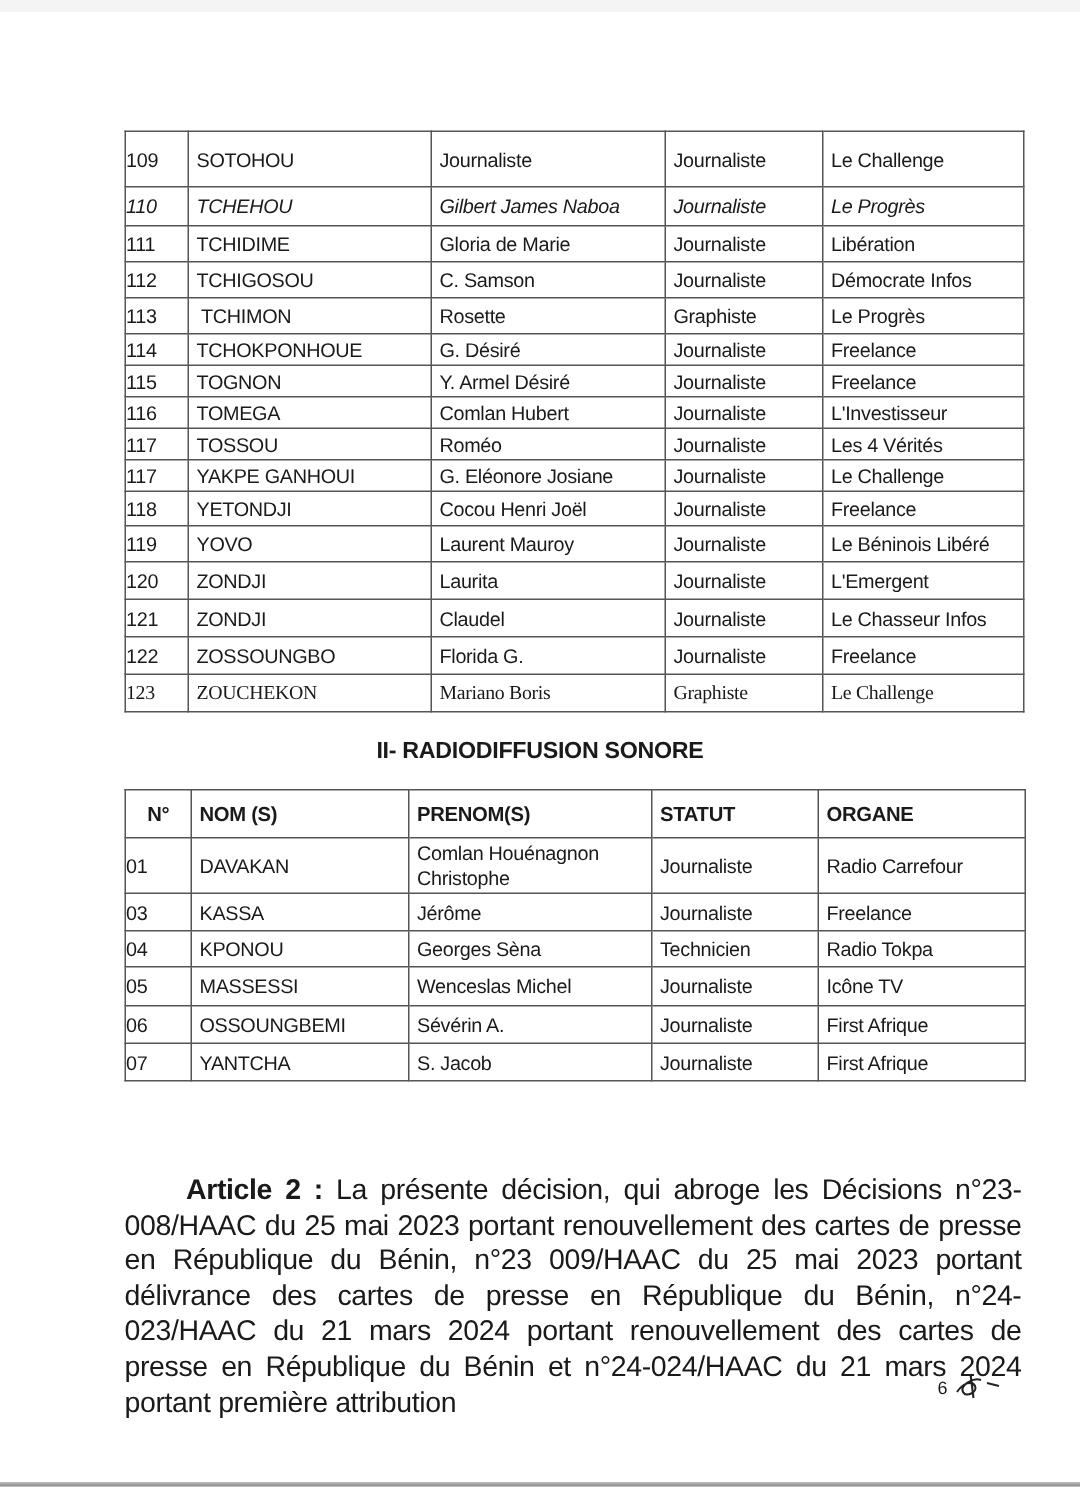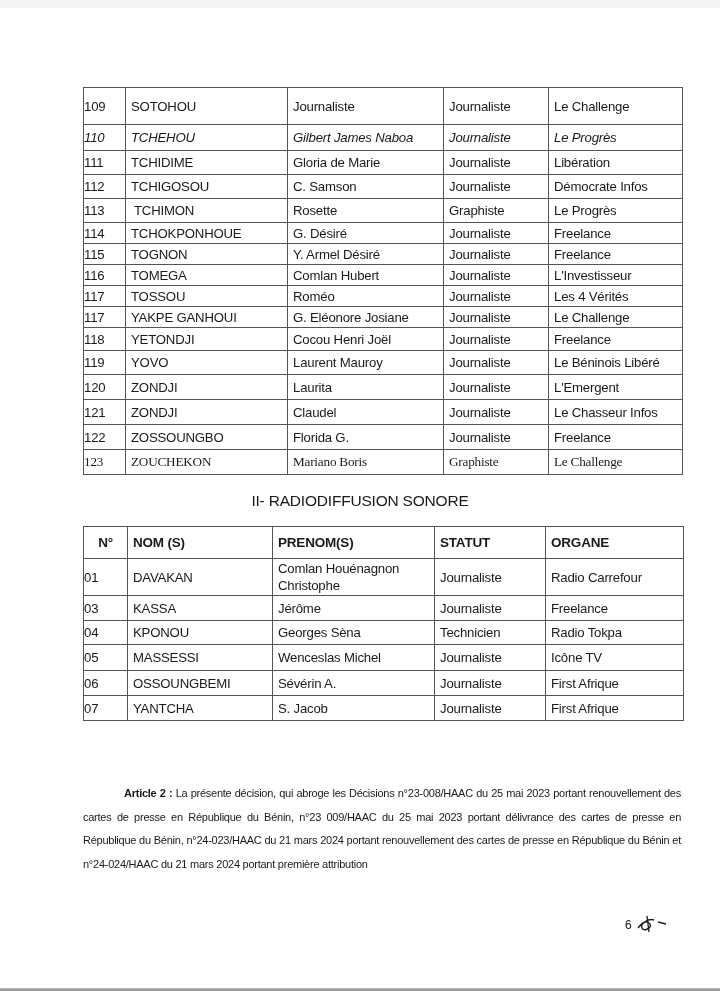--- a/index.html
+++ b/index.html
@@ -51,31 +51,31 @@
   table.roster th.num { text-align: center; padding: 0; }
 
   #t1 { top: 87px; width: 599px; }
   #t2 { top: 526px; width: 600px; }
 
   .section-title {
     position: absolute;
     top: 492px;
     left: 0; width: 720px;
     text-align: center;
-    font-weight: normal;
+    font-weight: bold;
     font-size: 15.5px;
     letter-spacing: -0.2px;
   }
 
   .article {
     position: absolute;
     left: 83px;
     top: 782px;
     width: 598px;
-    font-size: 11px;
+    font-size: 19px;
     line-height: 23.6px;
     text-align: justify;
     letter-spacing: -0.25px;
   }
   .article .indent { display: inline-block; width: 41px; }
   .article .lead { font-weight: bold; }
 
   .page-marker {
     position: absolute;
     left: 625px;

